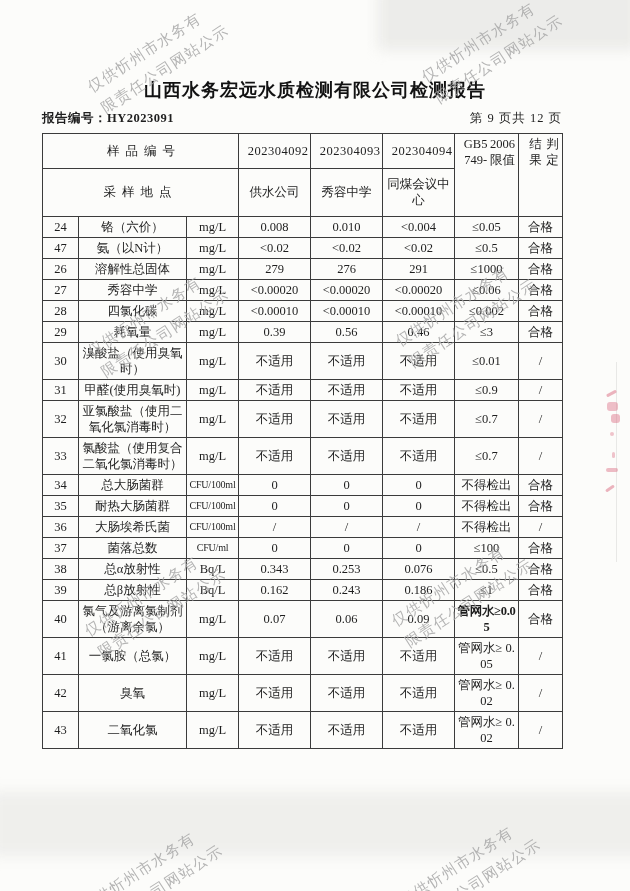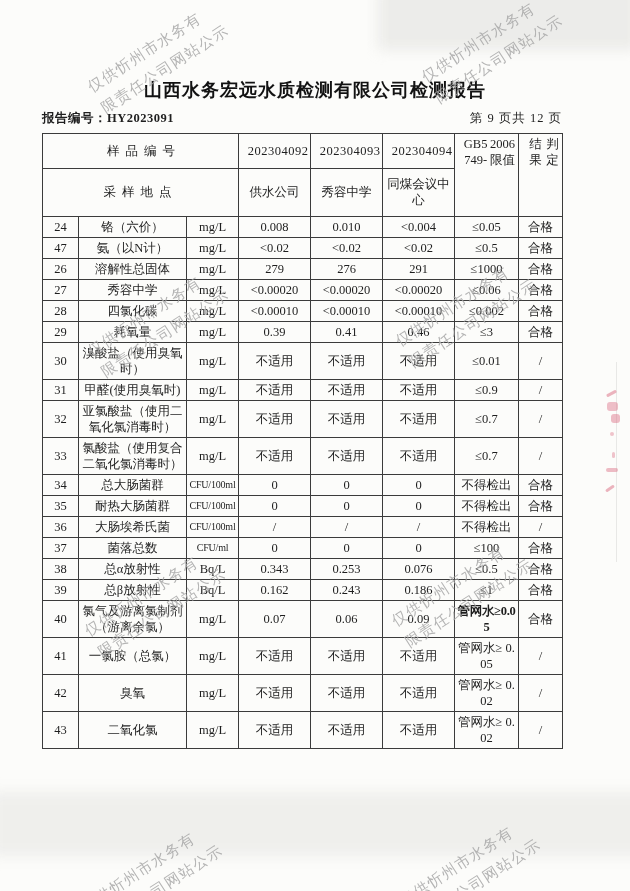--- a/index.html
+++ b/index.html
@@ -223,21 +223,21 @@
           <td>&lt;0.00010</td>
           <td>&lt;0.00010</td>
           <td>≤0.002</td>
           <td>合格</td>
         </tr>
         <tr>
           <td>29</td>
           <td class="name-cell">耗氧量</td>
           <td class="unit-cell">mg/L</td>
           <td>0.39</td>
-          <td>0.41</td>
+          <td>0.56</td>
           <td>0.46</td>
           <td>≤3</td>
           <td>合格</td>
         </tr>
         <tr>
           <td>30</td>
           <td class="name-cell">溴酸盐（使用臭氧时）</td>
           <td class="unit-cell">mg/L</td>
           <td>不适用</td>
           <td>不适用</td>

